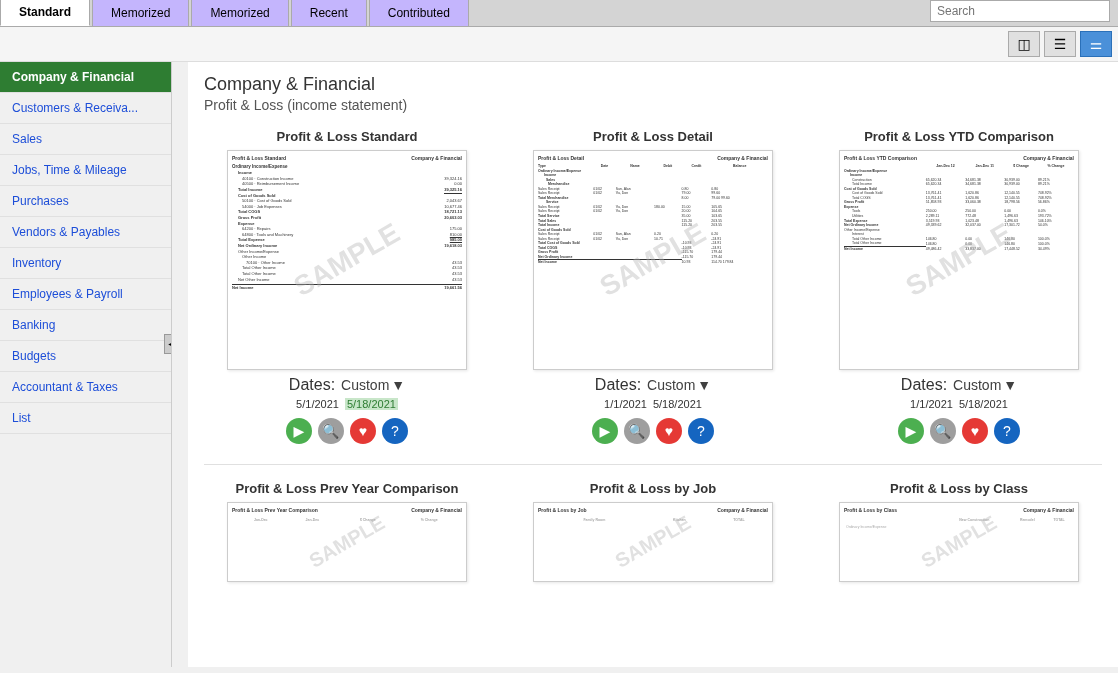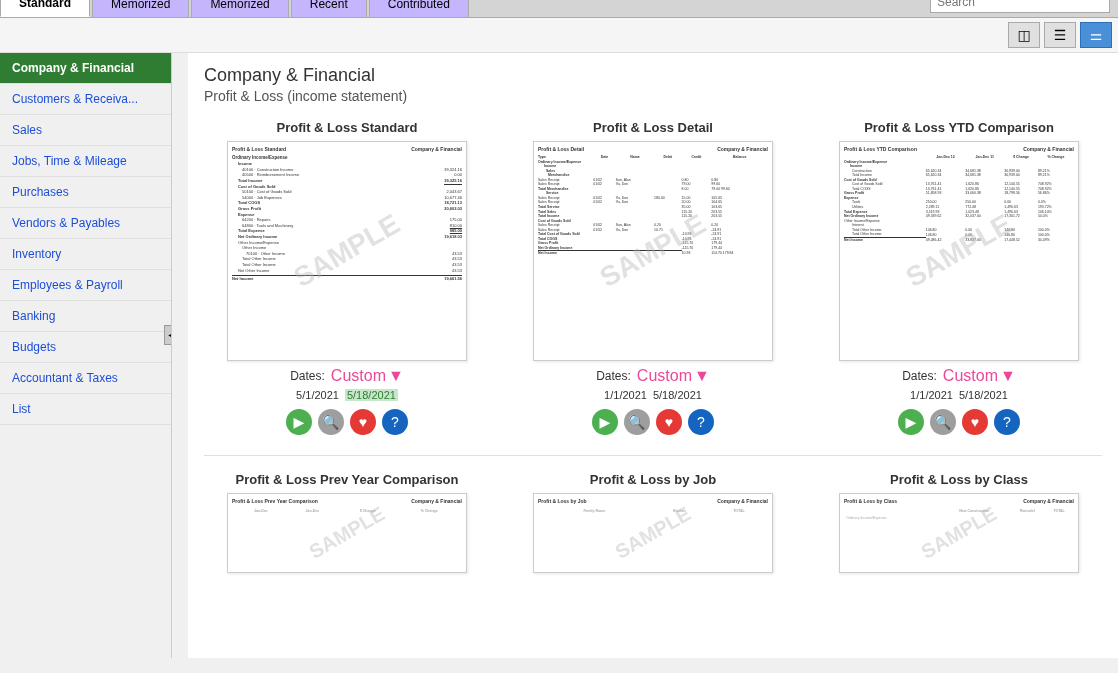--- a/index.html
+++ b/index.html
@@ -3,21 +3,21 @@
   <meta charset="utf-8">
   <style>
     * { box-sizing: border-box; margin: 0; padding: 0; }
     body { font-family: Arial, sans-serif; font-size: 12px; background: #f0f0f0; width: 1118px; height: 673px; overflow: hidden; }
 
     
     .tab-bar {
       display: flex;
       background: #d4d4d4;
       border-bottom: 1px solid #aaa;
-      height: 18px;
+      height: 27px;
       align-items: flex-end;
     }
     .tab {
       padding: 5px 18px;
       border: 1px solid #aaa;
       border-bottom: none;
       background: #c4b5fd;
       cursor: pointer;
       font-size: 12px;
       margin-right: 2px;
@@ -175,26 +175,26 @@
       margin-top: 6px;
       gap: 4px;
     }
     .dates-row {
       display: flex;
       align-items: center;
       gap: 6px;
       font-size: 12px;
     }
     .dates-label {
-      font-size: 12px;
+      font-size: 16px;
       color: #333;
     }
     .dates-dropdown {
-      font-size: 16px;
-      color: #ec4899;
+      font-size: 14px;
+      color: #404040;
       background: none;
       border: none;
       cursor: pointer;
       display: flex;
       align-items: center;
       gap: 2px;
     }
     .dates-range {
       font-size: 11px;
       color: #333;

